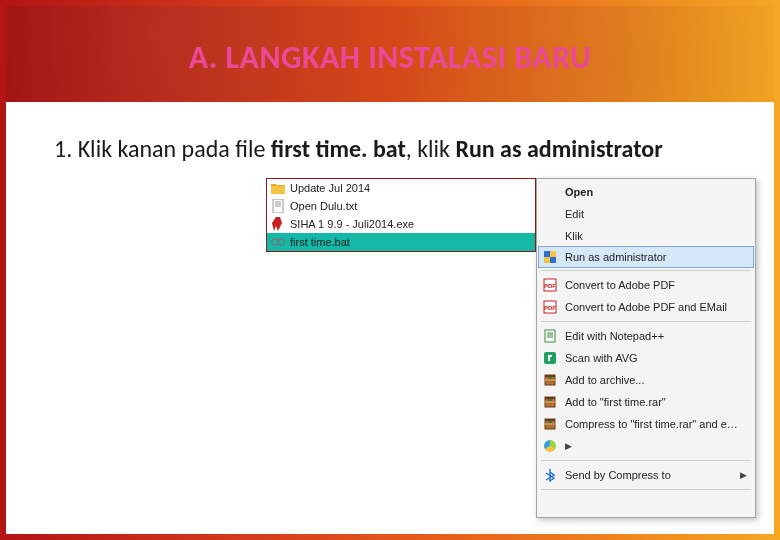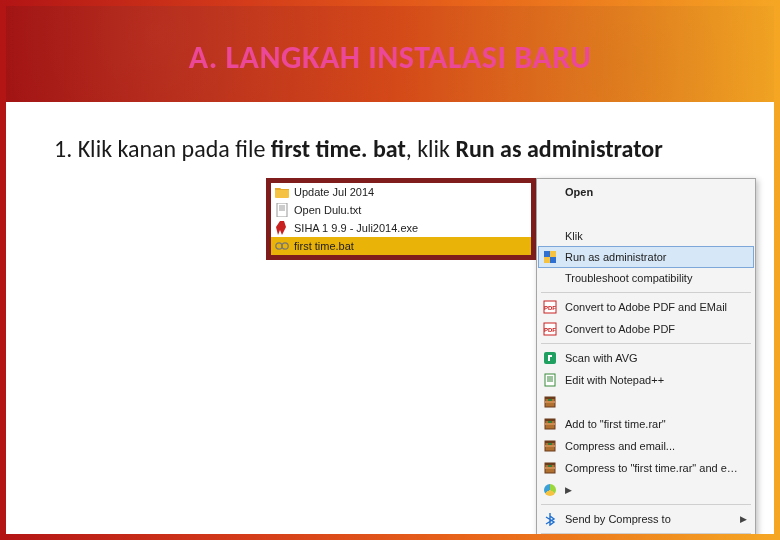--- a/index.html
+++ b/index.html
@@ -10,23 +10,23 @@
   .header-band { position: absolute; top: 6px; left: 6px; right: 6px; height: 96px; background: linear-gradient(90deg, #a01010 0%, #b82a15 25%, #d44818 50%, #e87a1f 75%, #f5a623 100%); }
   .header-band::before { content:""; position:absolute; inset:0; background: radial-gradient(circle at 20% 30%, rgba(255,255,255,0.05) 0%, transparent 40%), radial-gradient(circle at 80% 60%, rgba(0,0,0,0.06) 0%, transparent 40%); }
   
   .title { position: absolute; top: 38px; left: 0; right: 0; text-align: center; font-size: 32px; font-weight: 700; color: #ec4899; letter-spacing: .5px; z-index: 5; }
   
   .instruction { position: absolute; top: 134px; left: 22px; right: 22px; font-size: 24px; color: #1a1a1a; line-height: 1.25; z-index: 5; margin-left: 32px; }
   .instruction .bold { font-weight: 700; }
   
   .explorer { position: absolute; top: 178px; left: 266px; width: 500px; z-index: 4; }
   
-  .file-list { width: 270px; background: #fff; font-family: "Segoe UI", Tahoma, sans-serif; font-size: 11px; color: #222; border: 5px solid #7f1d1d; }
+  .file-list { width: 270px; background: #fff; font-family: "Segoe UI", Tahoma, sans-serif; font-size: 11px; color: #222; border: 1px solid #7f1d1d; }
   .file-row { display: flex; align-items: center; height: 18px; padding: 0 4px; gap: 5px; }
-  .file-row.selected { background: #eab308; }
+  .file-row.selected { background: #14b8a6; }
   .file-row .icon { width: 14px; height: 14px; display: inline-flex; align-items: center; justify-content: center; font-size: 11px; }
   .folder-icon { color: #f5c242; }
   .txt-icon { color: #888; }
   .ribbon-icon { color: #c82020; }
   .bat-icon { color: #6a6a6a; }
   
   .ctx-menu { position: absolute; top: 0; left: 270px; width: 220px; background: #f4f4f4; border: 1px solid #a5a5a5; box-shadow: 2px 2px 6px rgba(0,0,0,.25); font-family: "Segoe UI", Tahoma, sans-serif; font-size: 11px; color: #222; padding: 2px; }
   .menu-item { display: flex; align-items: center; height: 22px; padding: 0 6px 0 2px; gap: 6px; }
   .menu-item.bold { font-weight: 700; }
   .menu-item.hl { background: #d6e8f7; border: 1px solid #7da7d9; margin: -1px; }
@@ -96,89 +96,87 @@
         <span>first time.bat</span>
       </div>
     </div>
   <div class="ctx-menu" id="ctx-menu">
       <div class="menu-item bold">
         <span class="mi-icon"></span>
         <span class="mi-label">Open</span>
       </div>
       <div class="menu-item">
         <span class="mi-icon"></span>
+        <span class="mi-label">Edit</span>
       </div>
       <div class="menu-item">
         <span class="mi-icon"></span>
         <span class="mi-label">Klik</span>
       </div>
       <div class="menu-item hl">
         <span class="mi-icon">
           <span class="shield">
             <span class="q1"></span>
             <span class="q2"></span>
             <span class="q3"></span>
             <span class="q4"></span>
           </span>
         </span>
         <span class="mi-label">Run as administrator</span>
       </div>
-      <div class="menu-item">
-        <span class="mi-icon"></span>
-        <span class="mi-label">Troubleshoot compatibility</span>
-      </div>
       <div class="sep"></div>
       <div class="menu-item">
         <span class="mi-icon pdf-ic">
           <svg width="14" height="14" viewBox="0 0 14 14">
             <rect x="1" y="1" width="12" height="12" fill="#fff" stroke="#c82020"></rect>
             <text x="7" y="10" text-anchor="middle" font-size="6" fill="#c82020" font-weight="700">PDF</text>
           </svg>
         </span>
-        <span class="mi-label">Convert to Adobe PDF and EMail</span>
+        <span class="mi-label">Convert to Adobe PDF</span>
       </div>
       <div class="menu-item">
         <span class="mi-icon pdf-ic">
           <svg width="14" height="14" viewBox="0 0 14 14">
             <rect x="1" y="1" width="12" height="12" fill="#fff" stroke="#c82020"></rect>
             <text x="7" y="10" text-anchor="middle" font-size="6" fill="#c82020" font-weight="700">PDF</text>
           </svg>
         </span>
-        <span class="mi-label">Convert to Adobe PDF</span>
-      </div>
-      <div class="sep"></div>
-      <div class="menu-item">
-        <span class="mi-icon avg-ic">
-          <svg width="14" height="14" viewBox="0 0 14 14">
-            <rect x="1" y="1" width="12" height="12" rx="2" fill="#1fa060"></rect>
-            <path d="M5 4h4v2h-2v4h-2z" fill="#fff"></path>
-          </svg>
-        </span>
-        <span class="mi-label">Scan with AVG</span>
-      </div>
+        <span class="mi-label">Convert to Adobe PDF and EMail</span>
+      </div>
+      <div class="sep"></div>
       <div class="menu-item">
         <span class="mi-icon np-ic">
           <svg width="14" height="14" viewBox="0 0 14 14">
             <rect x="2" y="1" width="10" height="12" fill="#fff" stroke="#3a8a3a"></rect>
             <line x1="4" y1="4" x2="10" y2="4" stroke="#3a8a3a"></line>
             <line x1="4" y1="6" x2="10" y2="6" stroke="#3a8a3a"></line>
             <line x1="4" y1="8" x2="10" y2="8" stroke="#3a8a3a"></line>
           </svg>
         </span>
         <span class="mi-label">Edit with Notepad++</span>
       </div>
       <div class="menu-item">
+        <span class="mi-icon avg-ic">
+          <svg width="14" height="14" viewBox="0 0 14 14">
+            <rect x="1" y="1" width="12" height="12" rx="2" fill="#1fa060"></rect>
+            <path d="M5 4h4v2h-2v4h-2z" fill="#fff"></path>
+          </svg>
+        </span>
+        <span class="mi-label">Scan with AVG</span>
+      </div>
+      <div class="menu-item">
         <span class="mi-icon">
           <svg width="14" height="14" viewBox="0 0 14 14">
             <rect x="2" y="2" width="10" height="10" fill="#b07030" stroke="#6b3b1a"></rect>
             <rect x="2" y="2" width="10" height="2" fill="#6b3b1a"></rect>
             <rect x="2" y="6" width="10" height="2" fill="#cf8a50"></rect>
             <rect x="5" y="4" width="4" height="2" fill="#3a7a3a"></rect>
           </svg>
         </span>
+        <span class="mi-label">Add to archive...</span>
       </div>
       <div class="menu-item">
         <span class="mi-icon">
           <svg width="14" height="14" viewBox="0 0 14 14">
             <rect x="2" y="2" width="10" height="10" fill="#b07030" stroke="#6b3b1a"></rect>
             <rect x="2" y="2" width="10" height="2" fill="#6b3b1a"></rect>
             <rect x="2" y="6" width="10" height="2" fill="#cf8a50"></rect>
             <rect x="5" y="4" width="4" height="2" fill="#3a7a3a"></rect>
           </svg>
         </span>
@@ -186,31 +184,20 @@
       </div>
       <div class="menu-item">
         <span class="mi-icon">
           <svg width="14" height="14" viewBox="0 0 14 14">
             <rect x="2" y="2" width="10" height="10" fill="#b07030" stroke="#6b3b1a"></rect>
             <rect x="2" y="2" width="10" height="2" fill="#6b3b1a"></rect>
             <rect x="2" y="6" width="10" height="2" fill="#cf8a50"></rect>
             <rect x="5" y="4" width="4" height="2" fill="#3a7a3a"></rect>
           </svg>
         </span>
-        <span class="mi-label">Compress and email...</span>
-      </div>
-      <div class="menu-item">
-        <span class="mi-icon">
-          <svg width="14" height="14" viewBox="0 0 14 14">
-            <rect x="2" y="2" width="10" height="10" fill="#b07030" stroke="#6b3b1a"></rect>
-            <rect x="2" y="2" width="10" height="2" fill="#6b3b1a"></rect>
-            <rect x="2" y="6" width="10" height="2" fill="#cf8a50"></rect>
-            <rect x="5" y="4" width="4" height="2" fill="#3a7a3a"></rect>
-          </svg>
-        </span>
         <span class="mi-label">Compress to "first time.rar" and email</span>
       </div>
       <div class="menu-item">
         <span class="mi-icon">
           <span class="piso-ic"></span>
         </span>
         <span class="arrow">▶</span>
       </div>
       <div class="sep"></div>
       <div class="menu-item">

